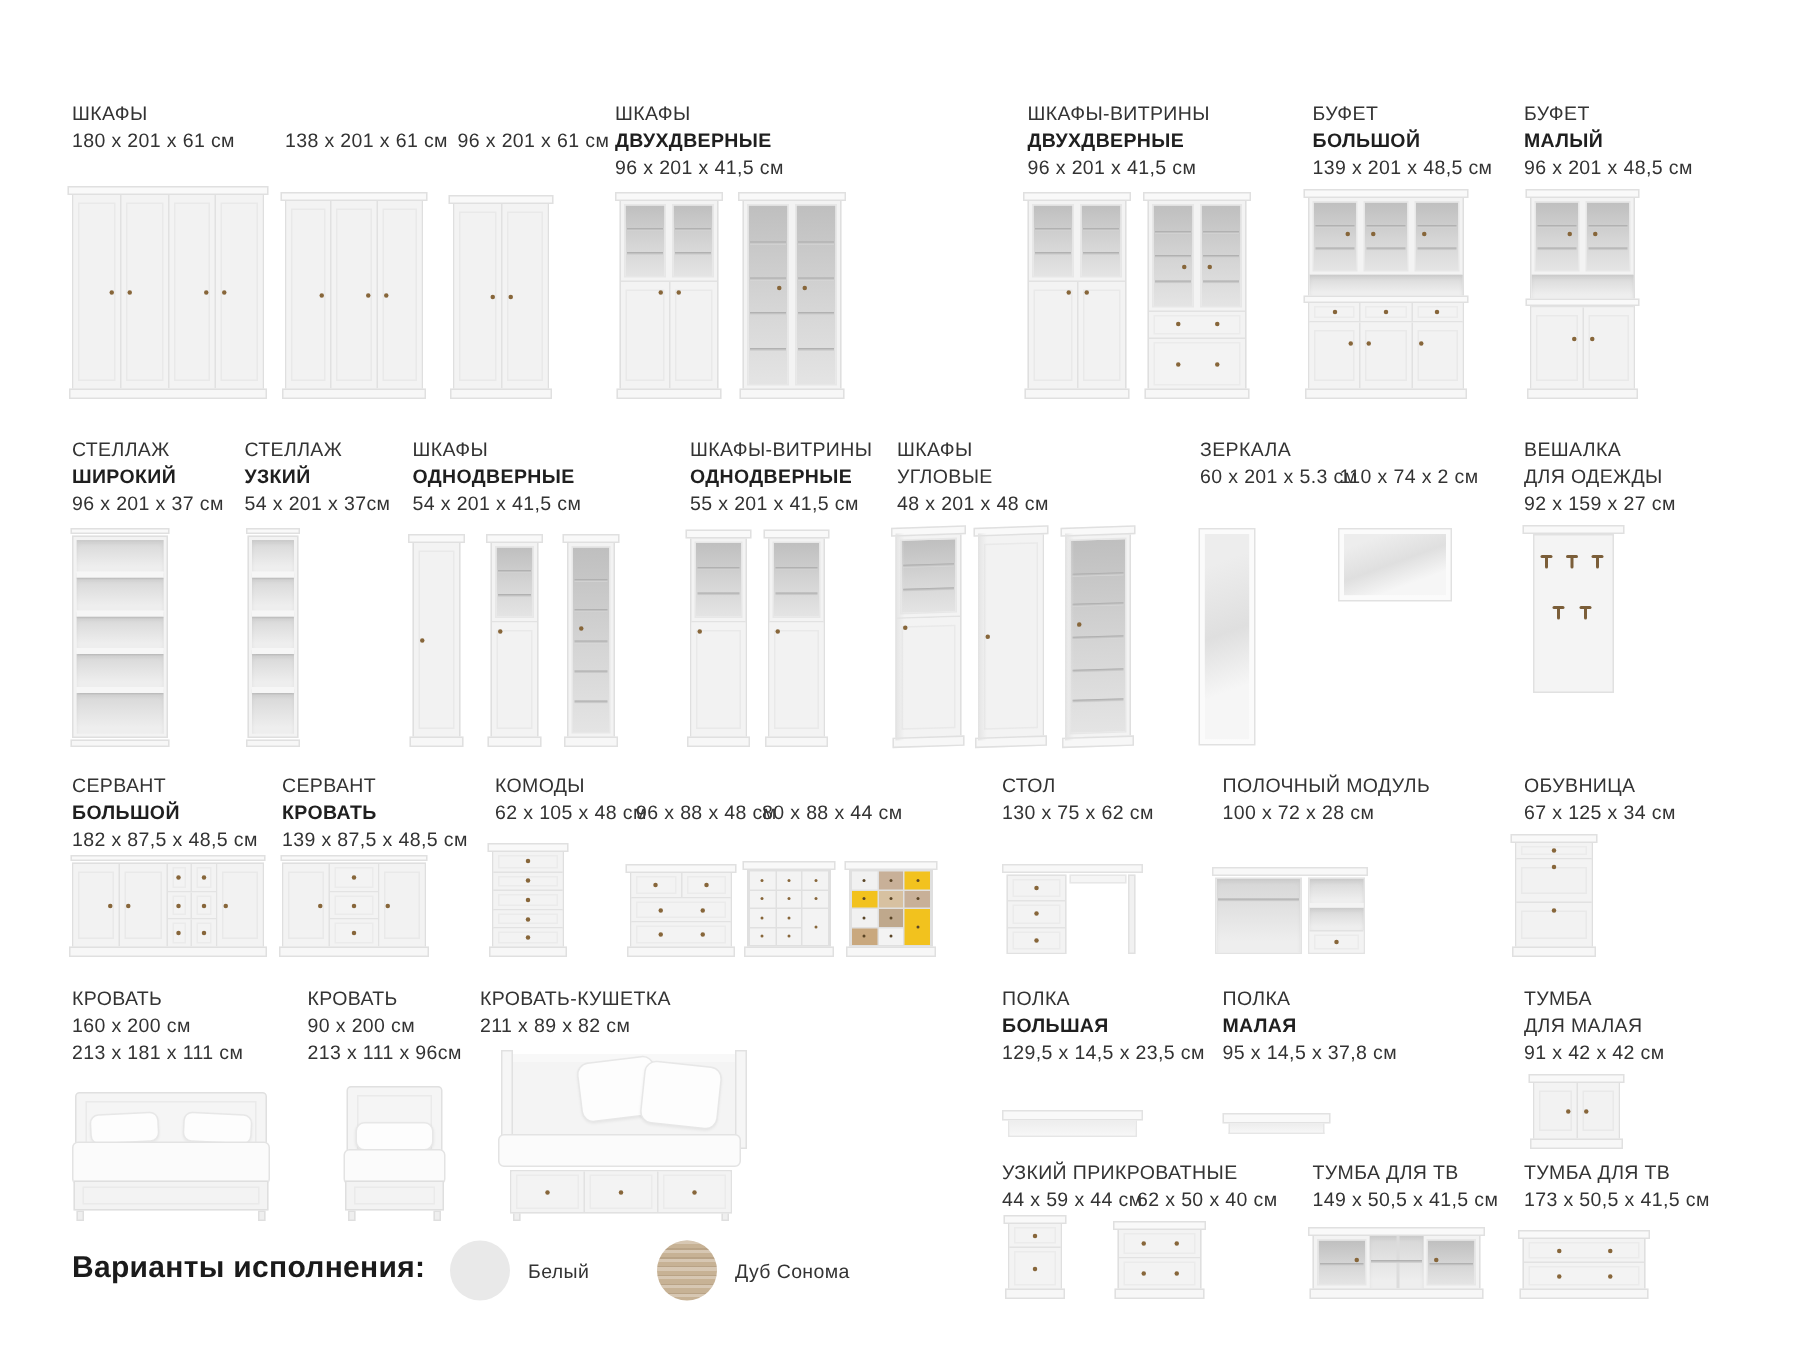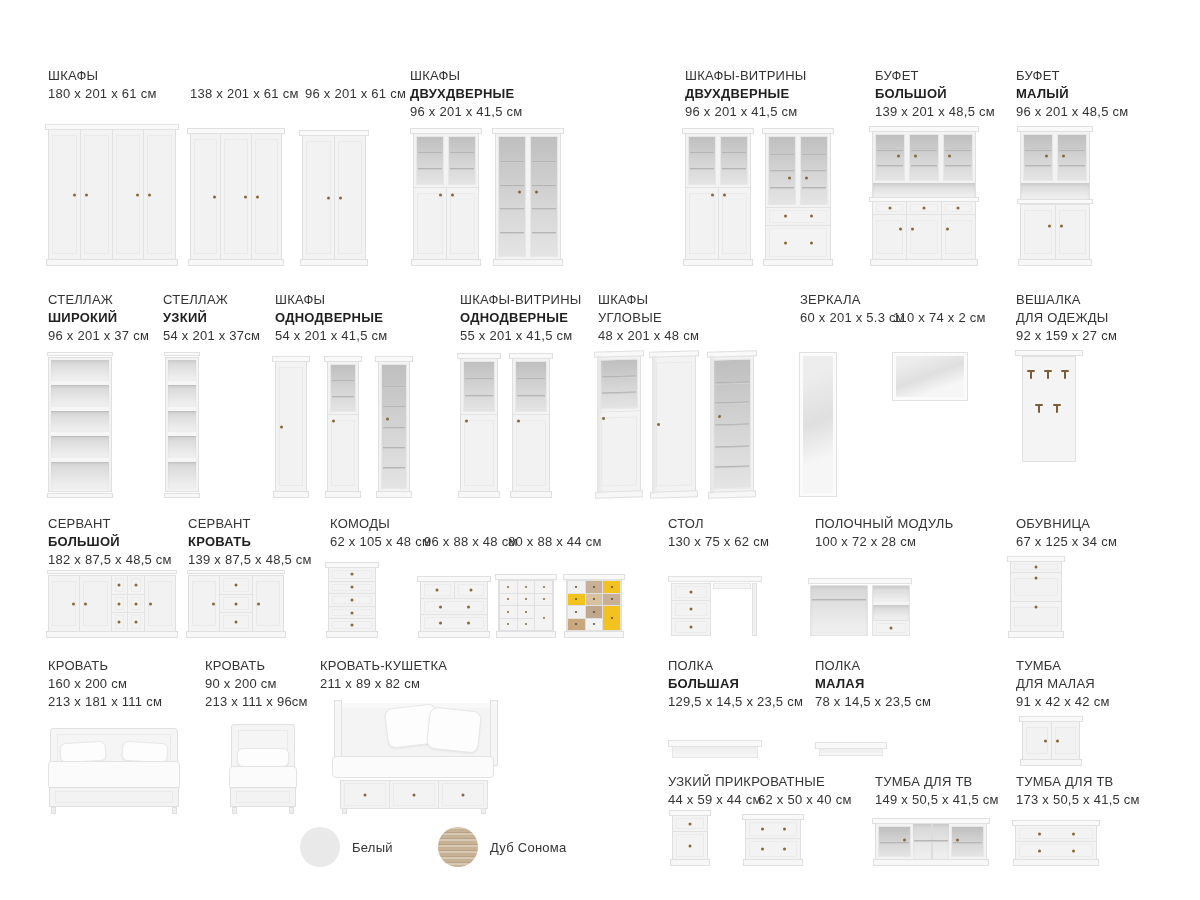--- a/index.html
+++ b/index.html
@@ -158,36 +158,37 @@
 
   <div class="lbl" style="left:320px;top:658px">КРОВАТЬ-КУШЕТКА</div>
   <div class="lbl" style="left:320px;top:676px">211 x 89 x 82 см</div>
 
   <div class="lbl" style="left:668px;top:658px">ПОЛКА</div>
   <div class="lbl b" style="left:668px;top:676px">БОЛЬШАЯ</div>
   <div class="lbl" style="left:668px;top:694px">129,5 x 14,5 x 23,5 см</div>
 
   <div class="lbl" style="left:815px;top:658px">ПОЛКА</div>
   <div class="lbl b" style="left:815px;top:676px">МАЛАЯ</div>
-  <div class="lbl" style="left:815px;top:694px">78 x 14,5 x 23,5 см</div>
+  <div class="lbl" style="left:815px;top:694px">95 x 14,5 x 37,8 см</div>
 
   <div class="lbl" style="left:1016px;top:658px">ТУМБА</div>
   <div class="lbl" style="left:1016px;top:676px">ДЛЯ МАЛАЯ</div>
   <div class="lbl" style="left:1016px;top:694px">91 x 42 x 42 см</div>
 
   <div class="lbl" style="left:668px;top:774px">УЗКИЙ ПРИКРОВАТНЫЕ</div>
   <div class="lbl" style="left:668px;top:792px">44 x 59 x 44 см</div>
   <div class="lbl" style="left:758px;top:792px">62 x 50 x 40 см</div>
 
   <div class="lbl" style="left:875px;top:774px">ТУМБА ДЛЯ ТВ</div>
   <div class="lbl" style="left:875px;top:792px">149 x 50,5 x 41,5 см</div>
 
   <div class="lbl" style="left:1016px;top:774px">ТУМБА ДЛЯ ТВ</div>
   <div class="lbl" style="left:1016px;top:792px">173 x 50,5 x 41,5 см</div>
 
+  <div class="ttl" style="left:48px;top:834px">Варианты исполнения:</div>
   <div class="sw" style="left: 300px; top: 827px; background: rgb(233, 233, 233);"></div>
   <div class="lbl" style="left:352px;top:840px">Белый</div>
   <div class="sw wood" style="left: 438px; top: 827px; background: rgb(199, 178, 149);"></div>
   <div class="lbl" style="left:490px;top:840px">Дуб Сонома</div>
 
   <div id="f1" class="fit" style="left:48px;top:124px;width:128px;height:142px">
       <div class="bod" style="top: 5px; bottom: 6px;">
         <div class="sec" style="flex: 1 1 0%;">
           <div class="dr pan" style="flex: 1 1 0%;">
             <div class="k" style="top: 50%; transform: translateY(-50%); right: 4px;"></div>

